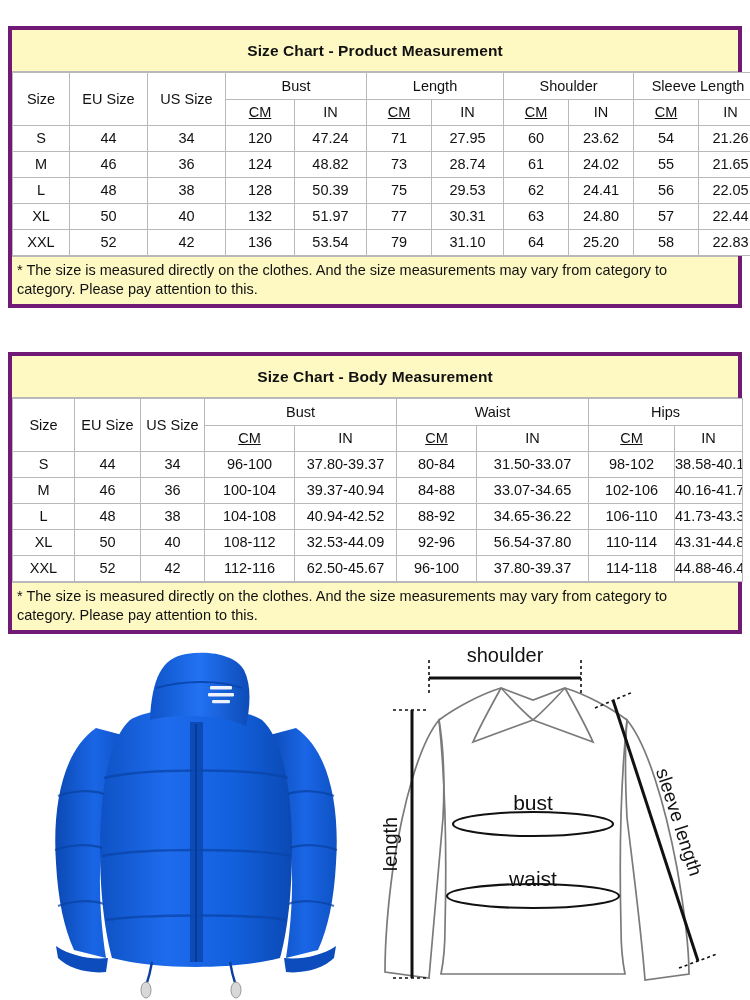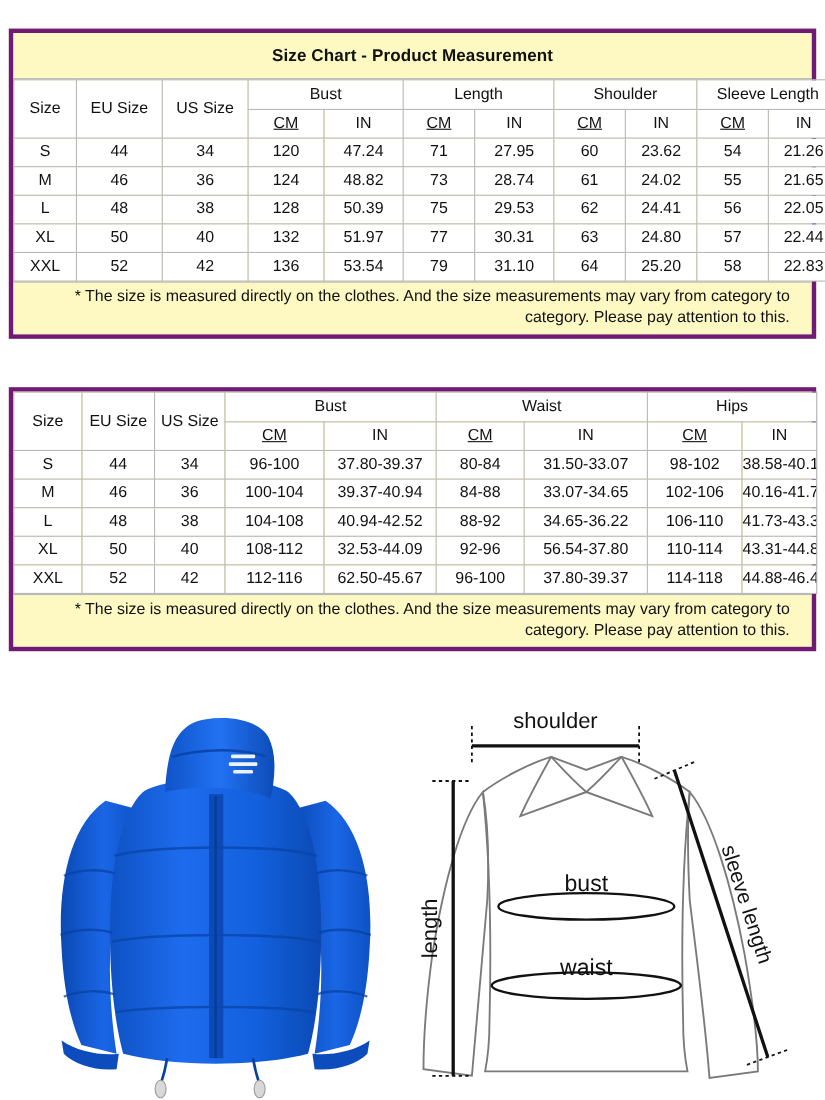--- a/index.html
+++ b/index.html
@@ -67,21 +67,20 @@
   th.unit-cm { background: #ddf0e5; text-decoration: underline; }
   th.unit-in { background: #c0c0c0; margin-top: 20px; }
 
   td.datacell { height: 25.5px; line-height: 25.5px; }
 
   .note {
     font-size: 14.5px;
     line-height: 19px;
     padding: 4px 20px 5px 5px;
     border-top: 1px solid #b9b9b9;
-    text-align: right;
   }
 
   
   #figure-row {
     position: absolute;
     left: 0;
     top: 628px;
     width: 750px;
     height: 372px;
   }
@@ -206,20 +205,21 @@
           <td class="datacell">25.20</td>
           <td class="datacell">58</td>
           <td class="datacell">22.83</td>
         </tr>
       </tbody>
   </table>
   <div class="note">* The size is measured directly on the clothes. And the size measurements may vary from category to category. Please pay attention to this.</div>
 </div>
 
 <div class="chart-block" id="body-chart">
+  <div class="chart-title">Size Chart - Body Measurement</div>
   <table class="size-table">
     <colgroup>
       <col style="width:62px">
         <col style="width:66px">
         <col style="width:64px">
       <col style="width:90px">
         <col style="width:102px">
       <col style="width:80px">
         <col style="width:112px">
       <col style="width:86px">

